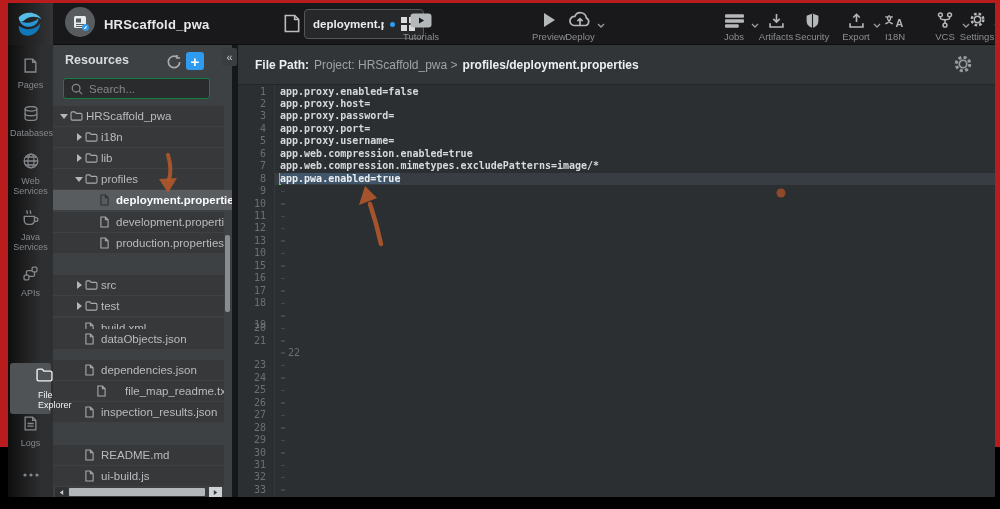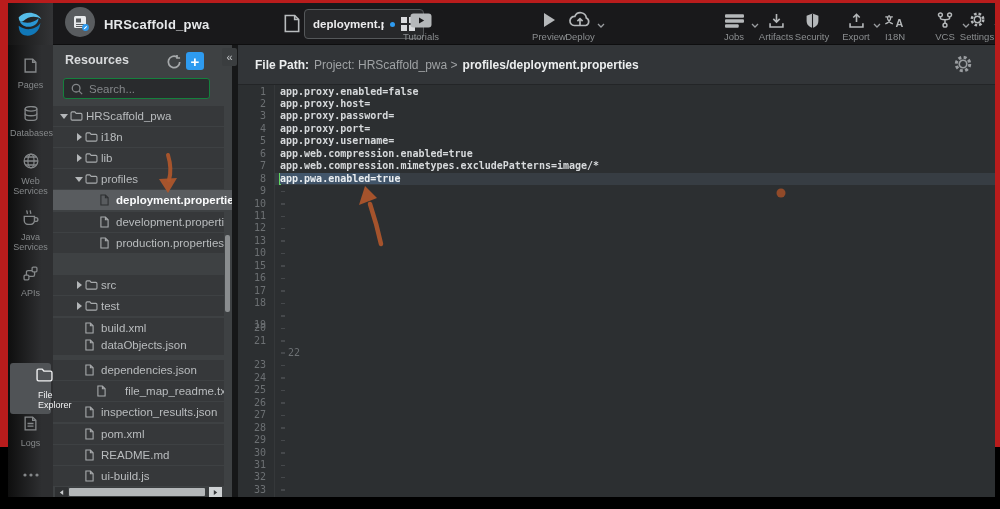--- a/index.html
+++ b/index.html
@@ -470,21 +470,21 @@
           <div class="trow" style="top: 272.5px; padding-left: 19px;">
             <span class="tw"></span>
             <span class="ticon">
               <svg width="9" height="12" viewBox="0 0 10 13" fill="none" stroke="currentColor" stroke-width="1.2">
                 <path d="M1 1h5l3 3v8H1z"></path>
                 <path d="M6 1v3h3"></path>
               </svg>
             </span>
             <span class="tlabel">build.xml</span>
           </div>
-          <div class="trow" style="top: 290px; padding-left: 19px;">
+          <div class="trow" style="top: 284px; padding-left: 19px;">
             <span class="tw"></span>
             <span class="ticon">
               <svg width="9" height="12" viewBox="0 0 10 13" fill="none" stroke="currentColor" stroke-width="1.2">
                 <path d="M1 1h5l3 3v8H1z"></path>
                 <path d="M6 1v3h3"></path>
               </svg>
             </span>
             <span class="tlabel">dataObjects.json</span>
           </div>
           <div class="trow" style="top: 314.9px; padding-left: 19px;">
@@ -509,30 +509,20 @@
           </div>
           <div class="trow" style="top: 357.3px; padding-left: 19px;">
             <span class="tw"></span>
             <span class="ticon">
               <svg width="9" height="12" viewBox="0 0 10 13" fill="none" stroke="currentColor" stroke-width="1.2">
                 <path d="M1 1h5l3 3v8H1z"></path>
                 <path d="M6 1v3h3"></path>
               </svg>
             </span>
             <span class="tlabel">inspection_results.json</span>
-          </div>
-          <div class="trow" style="top: 378.5px; padding-left: 19px;">
-            <span class="tw"></span>
-            <span class="ticon">
-              <svg width="9" height="12" viewBox="0 0 10 13" fill="none" stroke="currentColor" stroke-width="1.2">
-                <path d="M1 1h5l3 3v8H1z"></path>
-                <path d="M6 1v3h3"></path>
-              </svg>
-            </span>
-            <span class="tlabel">pom.xml</span>
           </div>
           <div class="trow" style="top: 399.7px; padding-left: 19px;">
             <span class="tw"></span>
             <span class="ticon">
               <svg width="9" height="12" viewBox="0 0 10 13" fill="none" stroke="currentColor" stroke-width="1.2">
                 <path d="M1 1h5l3 3v8H1z"></path>
                 <path d="M6 1v3h3"></path>
               </svg>
             </span>
             <span class="tlabel">README.md</span>

